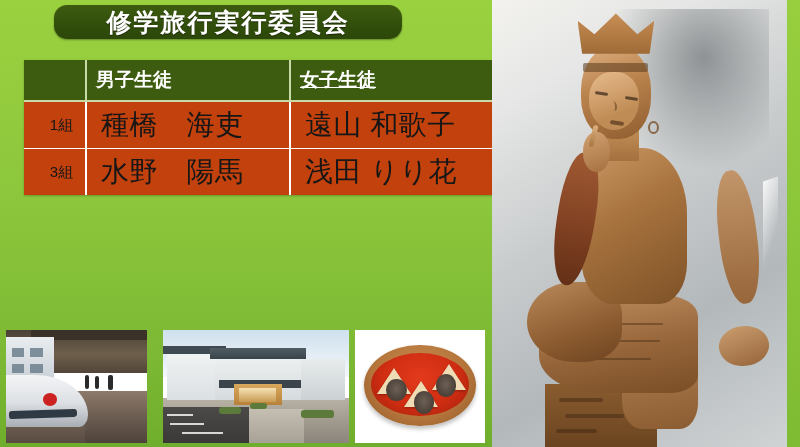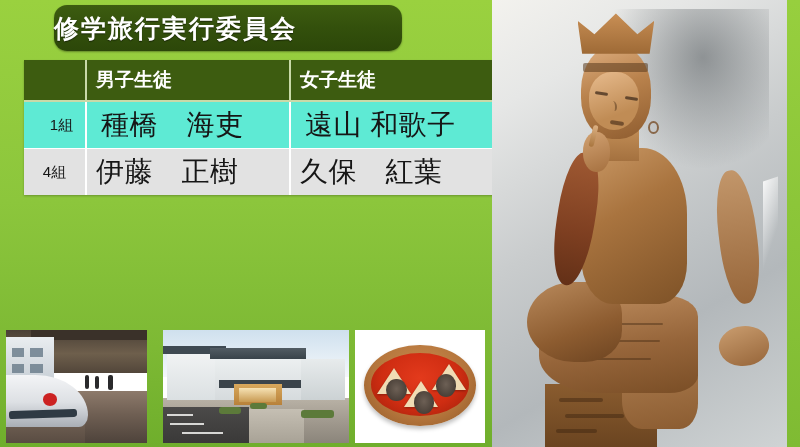--- a/index.html
+++ b/index.html
@@ -22,26 +22,27 @@
     position: absolute;
     left: 0; top: 0;
     width: 492px; height: 447px;
     background: linear-gradient(180deg,
         #9ad13f 0%, #8cc63c 45%, #7db934 78%, #6fae2c 100%);
   }
   
   #title-box {
     position: absolute;
     left: 54px; top: 5px;
-    width: 348px; height: 46px;
+    width: 348px; height: 34px;
     border-radius: 13px;
     background: linear-gradient(180deg, #3d5c10 0%, #33500c 50%, #2c4709 100%);
     box-shadow: 0 1px 2px rgba(0,0,0,.35);
     display: flex;
     align-items: center;
+    justify-content: center;
   }
   #title-text {
     color: #ffffff;
     font-size: 25px;
     font-weight: bold;
     letter-spacing: 2px;
     line-height: 1;
     text-shadow: 0 1px 1px rgba(0,0,0,.5);
     white-space: nowrap;
   }
@@ -62,33 +63,33 @@
     height: 40px;
     background: #3d5c10;
     color: #ffffff;
     font-size: 19px;
     font-weight: bold;
     text-align: left;
     padding: 0 0 0 9px;
     border-right: 2px solid #c9d9a8;
     border-bottom: 2px solid #c9d9a8;
   }
-  #roster-table thead th:last-child { border-right: none; }
+  #roster-table thead th:last-child { border-right: none; text-decoration: underline; }
 
   #roster-table tbody td {
     height: 46px;
     border-right: 2px solid #ffffff;
     border-bottom: 1px solid #ffffff;
     color: #161616;
     vertical-align: middle;
     overflow: hidden;
     white-space: nowrap;
   }
   #roster-table tbody td:last-child { border-right: none; }
-  #roster-table tbody tr.odd td  { background: #5eead4; padding-left: 14px; }
+  #roster-table tbody tr.odd td  { background: #c2410c; padding-left: 14px; }
   #roster-table tbody tr.even td { background: #e2e2e2; }
   #roster-table tbody tr:last-child td { border-bottom: none; }
 
   td.class-cell {
     font-size: 15px;
     text-align: center;
     padding: 0;
     letter-spacing: 0;
   }
   td.name-cell {
@@ -392,24 +393,24 @@
         <th>男子生徒</th>
         <th>女子生徒</th>
       </tr>
     </thead>
     <tbody>
       <tr class="odd">
         <td class="class-cell">1組</td>
         <td class="name-cell">種橋　海吏</td>
         <td class="name-cell">遠山 和歌子</td>
       </tr>
-      <tr class="even">
-        <td class="class-cell">4組</td>
-        <td class="name-cell">伊藤　正樹</td>
-        <td class="name-cell">久保　紅葉</td>
+      <tr class="odd">
+        <td class="class-cell">3組</td>
+        <td class="name-cell">水野　陽馬</td>
+        <td class="name-cell">浅田 りり花</td>
       </tr>
     </tbody>
   </table>
 
   <div class="photo" id="photo-shinkansen">
     <div class="ph-inner">
       <div class="sk-sky"></div>
       <div class="sk-roofbeam"></div>
       <div class="sk-building"></div>
       <div class="sk-win" style="left:4%;top:16%;width:9%;height:8%"></div>

